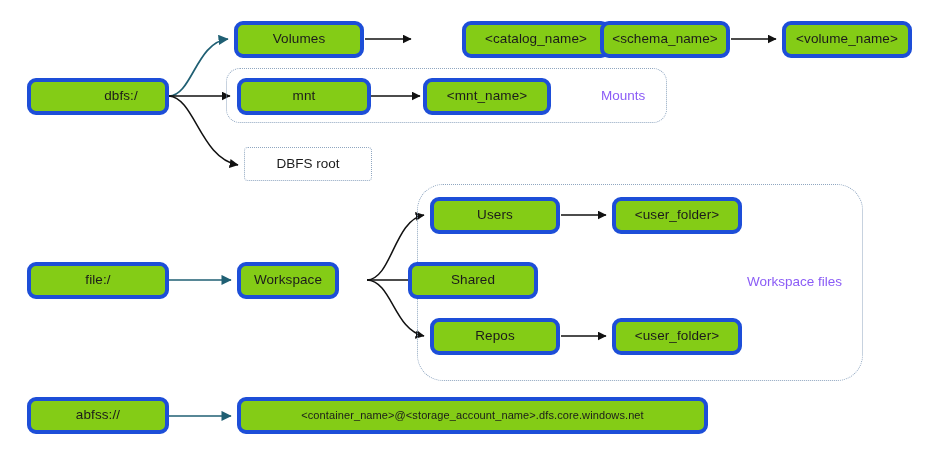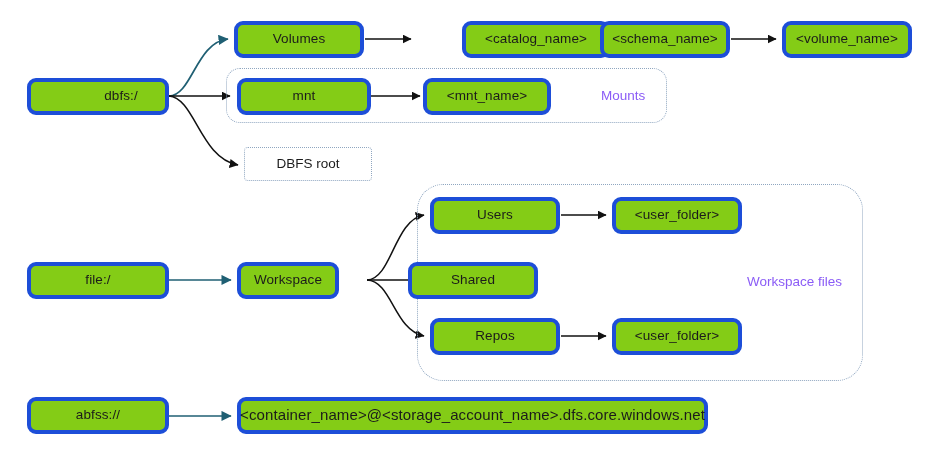--- a/index.html
+++ b/index.html
@@ -36,21 +36,21 @@
     justify-content: center;
     color: #1b1b1b;
     font-size: 13.5px;
     line-height: 1.1;
     letter-spacing: .1px;
     text-align: center;
     white-space: nowrap;
     z-index: 3;
   }
   .node.wide-text {
-    font-size: 15px;
+    font-size: 11px;
   }
   .group {
     position: absolute;
     box-sizing: border-box;
     border: 1.6px dotted #8FA6C0;
     background: transparent;
     z-index: 1;
   }
   .group.r-small { border-radius: 4px; }
   .group.r-med   { border-radius: 14px; }

